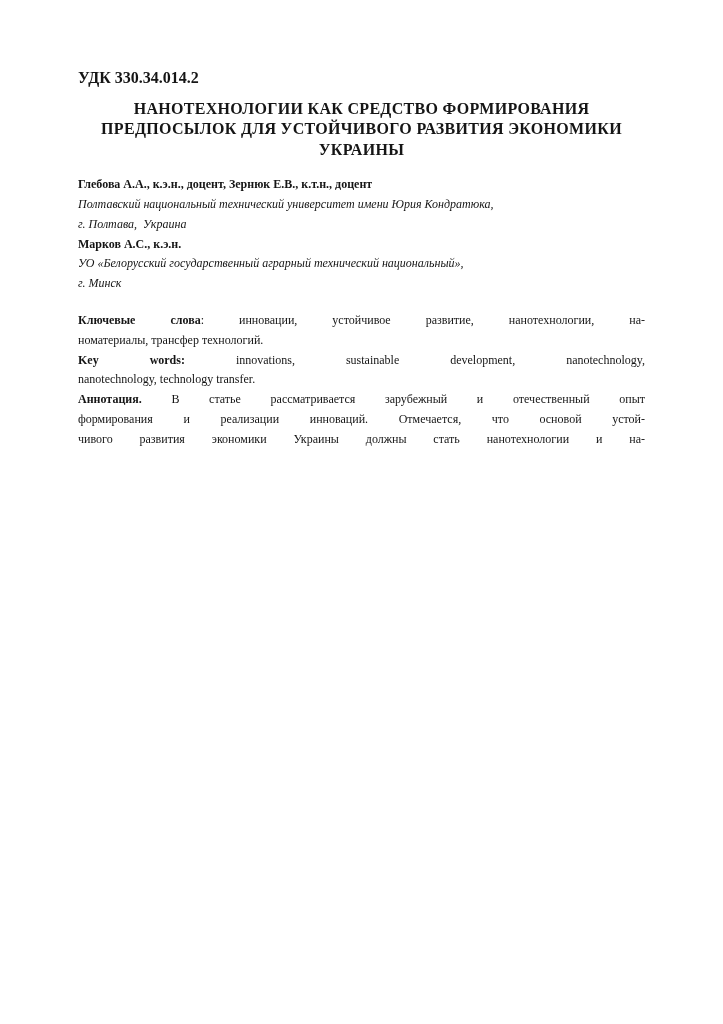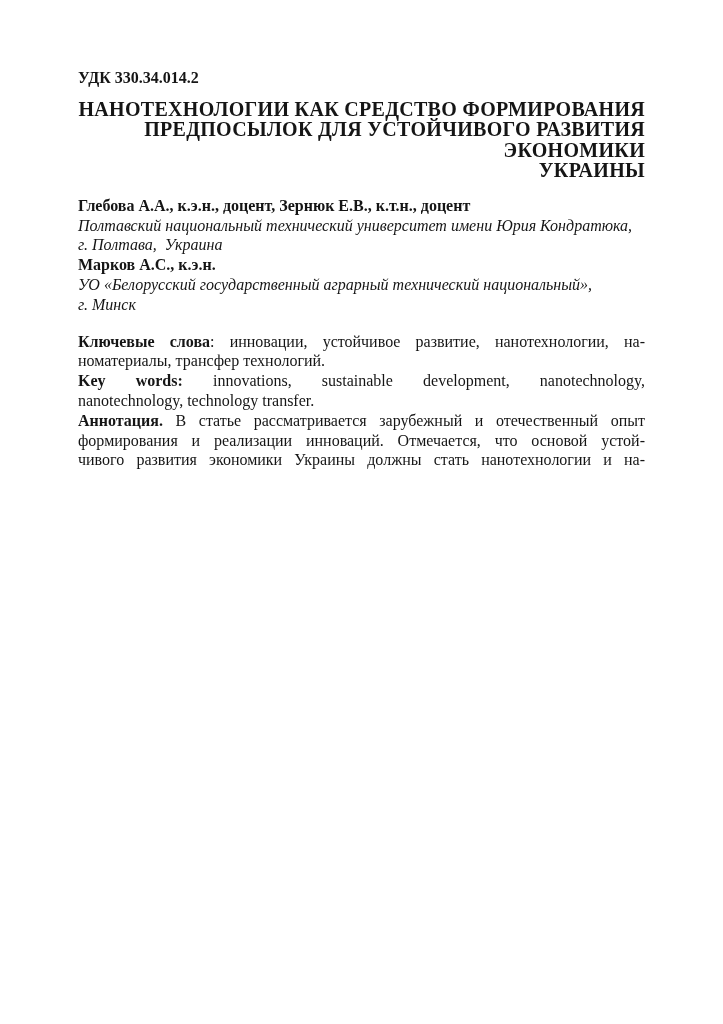--- a/index.html
+++ b/index.html
@@ -15,21 +15,21 @@
     position: relative;
     width: 723px;
     height: 784px;
     margin: 0 auto;
     background: var(--bg);
     color: var(--text);
     padding: 68px 78px 0 78px;
     overflow: hidden;
   }
   .line {
-    font-size: 16px;
+    font-size: 12px;
     line-height: 19.8px;
   }
   .bold   { font-weight: bold; }
   .italic { font-style: italic; }
   .pre    { white-space: pre-wrap; font-family: Liberation Serif, serif; }
   .just {
     text-align: justify;
     text-align-last: justify;
   }
   .udc {
@@ -38,23 +38,22 @@
     font-weight: bold;
   }
   .title {
     margin-top: 11px;
     text-align: center;
     font-weight: bold;
     letter-spacing: 0.3px;
   }
   .title .tline {
     display: block;
-    font-size: 20px;
+    font-size: 16px;
     line-height: 20.5px;
-    text-align: right;
   }
   .authors  { margin-top: 15px; }
   .keywords { margin-top: 17px; }
   .abstract { }
 </style>
 </head>
 <body>
 
 <div class="page">
 

